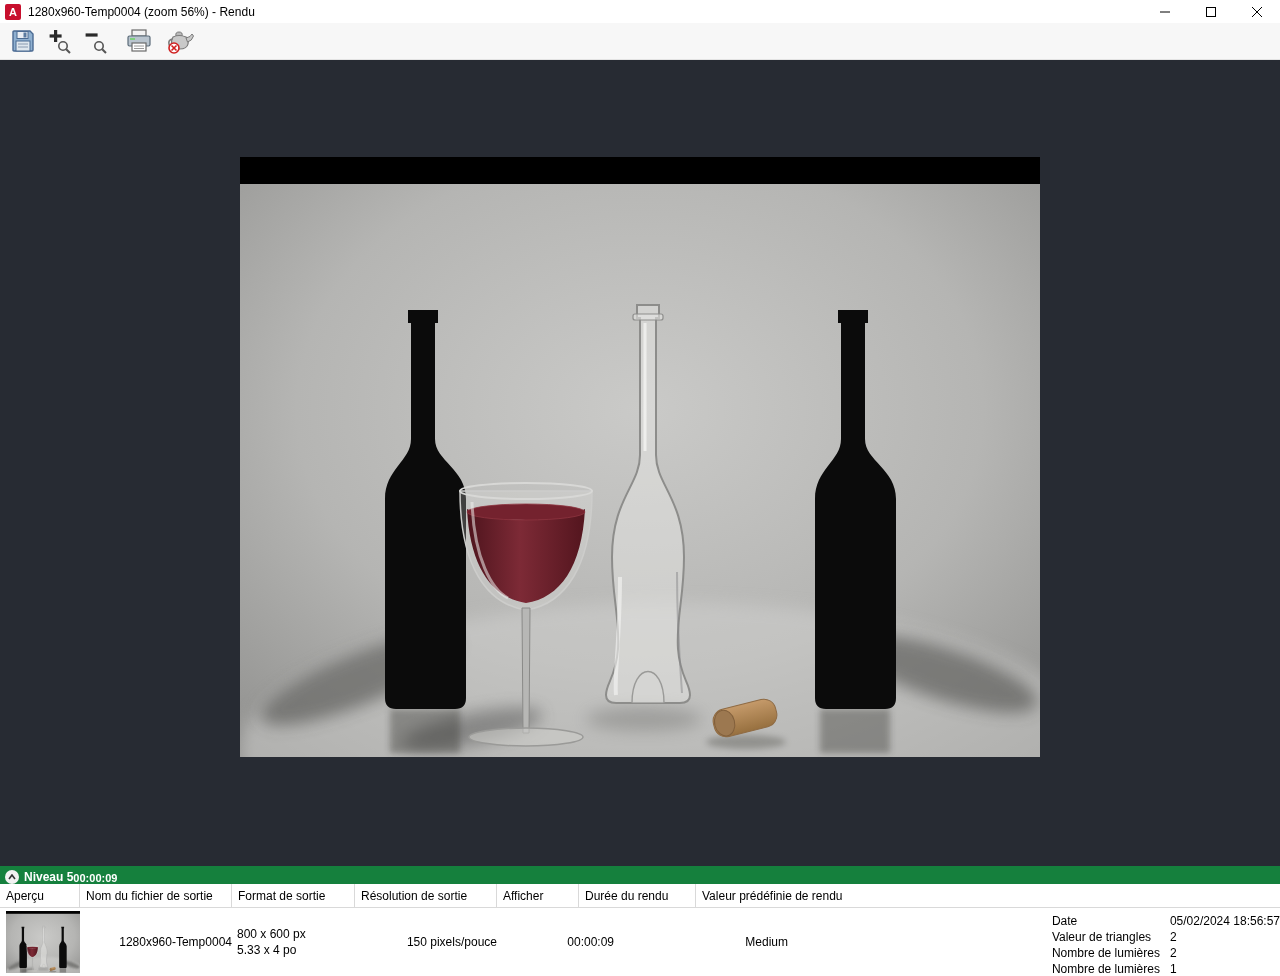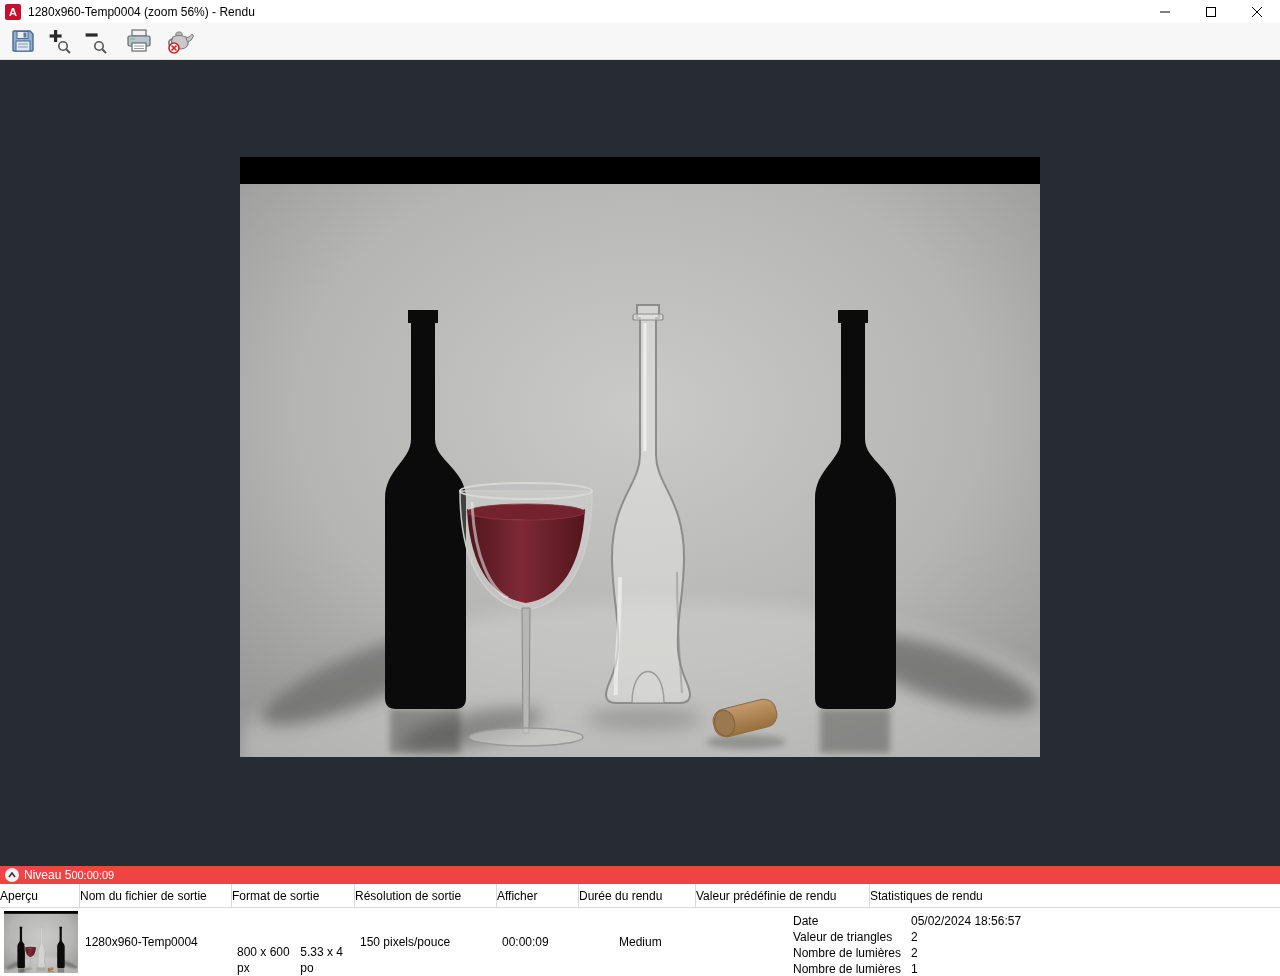--- a/index.html
+++ b/index.html
@@ -21,41 +21,41 @@
              padding-left:6px; flex:0 0 auto; }
   .tb-btn { width:34px; height:32px; display:flex; align-items:center; justify-content:center; margin-right:2px; }
   .tb-btn svg { display:block; }
 
   
   .viewport { height:806px; background:#272b33; position:relative; flex:0 0 auto; }
   .render-img { position:absolute; left:240px; top:97px; width:800px; height:600px; }
   .render-img svg { display:block; width:800px; height:600px; }
 
   
-  .progress-row { height:18px; background:#ef4444; display:flex; align-items:center; color:#fff; flex:0 0 auto; }
+  .progress-row { height:18px; background:#15803d; display:flex; align-items:flex-end; color:#fff; flex:0 0 auto;font-weight:bold; }
   .collapse-btn { width:14px; height:14px; margin-left:5px; border-radius:50%; background:#f2f2f2; display:flex;
                   align-items:center; justify-content:center; flex:0 0 auto; }
   .level-label { margin-left:5px; font-size:12px; white-space:nowrap; }
   .progress-track { flex:1; height:13px; margin:0 6px 0 6px; background:#14a014; position:relative; }
   .progress-fill { position:absolute; left:0; top:0; bottom:0; width:100%; background:#17ab17; }
   .progress-pct { position:absolute; left:0; right:0; top:0; bottom:0; display:flex; align-items:center;
                   justify-content:center; font-size:11px; color:#000; }
   .progress-time { font-size:11px; margin-right:6px; white-space:nowrap; }
 
   
   .table-header { height:24px; background:#fff; border-bottom:1px solid #d9d9d9; display:flex; flex:0 0 auto; }
-  .th { display:flex; align-items:center; border-right:1px solid #d9d9d9; font-size:12px;
+  .th { display:flex; align-items:center; padding-left:6px; border-right:1px solid #d9d9d9; font-size:12px;
         white-space:nowrap; overflow:hidden; }
   .th:last-child { border-right:none; }
   .table-row { height:68px; background:#fff; display:flex; flex:0 0 auto; }
-  .td { display:flex; align-items:center; padding-left:5px; font-size:12px; overflow:hidden; }
+  .td { display:flex; align-items:center; padding-left:5px; font-size:12px; overflow:hidden;justify-content:flex-end; }
   .c1 { width:80px; }  .c2 { width:152px; } .c3 { width:123px; } .c4 { width:142px; }
   .c5 { width:82px; }  .c6 { width:117px; } .c7 { width:174px; } .c8 { flex:1; }
   .td.c1 { padding-left:4px; align-items:center; }
-  .format-cell { flex-direction:row; align-items:flex-end; justify-content:center; line-height:16px; }
+  .format-cell { flex-direction:column; align-items:flex-start; justify-content:center; line-height:16px; }
   .stats-cell { align-items:flex-start; padding-top:5px; }
   .stats-grid { display:grid; grid-template-columns:118px auto; line-height:16px; }
   .thumb { width:74px; height:62px; background:#000; }
   .thumb svg { display:block; width:74px; height:62px; }
 </style>
 </head>
 <body>
 
 <div class="window">
 
@@ -230,23 +230,20 @@
       </div>
     <div class="th c5">
         <span>Afficher</span>
       </div>
     <div class="th c6">
         <span>Durée du rendu</span>
       </div>
     <div class="th c7">
         <span>Valeur prédéfinie de rendu</span>
       </div>
-    <div class="th c8">
-        <span>Statistiques de rendu</span>
-      </div>
   </div>
 
   <div class="table-row">
     <div class="td c1">
       <div class="thumb">
         <svg viewBox="0 0 800 600" preserveAspectRatio="none">
           <use href="#scene"></use>
         </svg>
       </div>
     </div>

